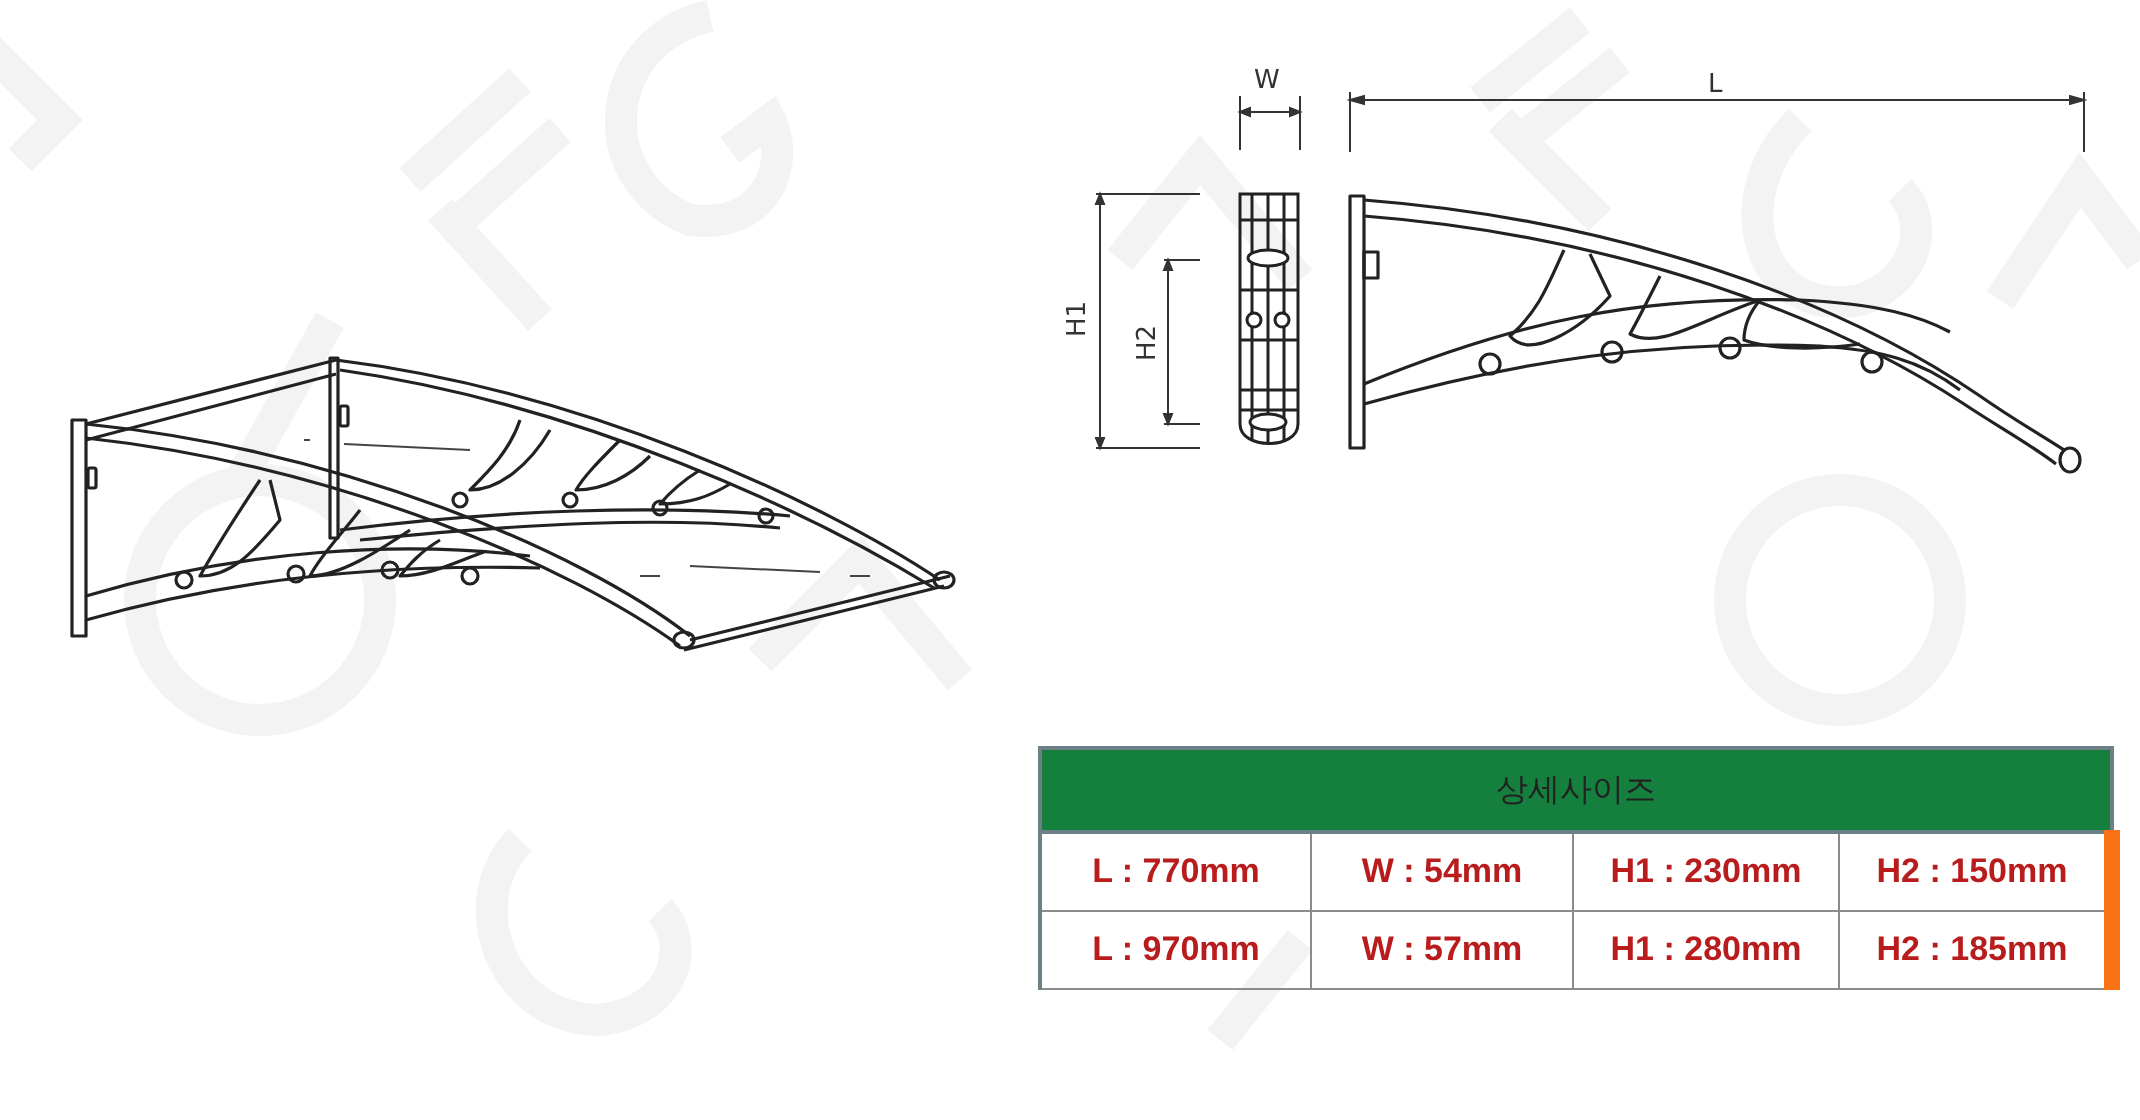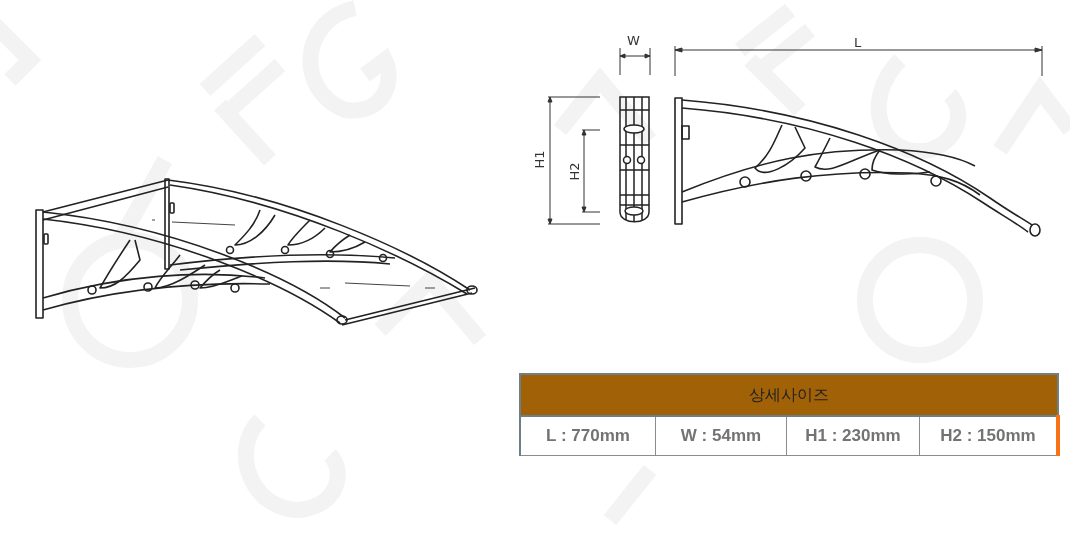--- a/index.html
+++ b/index.html
@@ -2,27 +2,27 @@
 <html><head>
 <meta charset="utf-8">
 <style>
   html, body { margin:0; padding:0; background:#ffffff; }
   body { width:1070px; height:560px; position:relative; overflow:hidden; font-family:"DejaVu Sans", sans-serif; }
   .watermark { position:absolute; left:0; top:0; width:1070px; height:560px; pointer-events:none; }
   .drawing { position:absolute; }
   .dim-label { position:absolute; font-family:"DejaVu Sans", sans-serif; font-size:13px; color:#333; }
   .dim-label.rot { transform:rotate(-90deg); transform-origin:center; }
   .spec-table { position:absolute; left:519px; top:373px; width:541px; border-collapse:collapse; }
-  .spec-table th { background:#a16207; height:38px; border:2px solid #6d8088; border-bottom:2px solid #6d8088;
+  .spec-table th { background:#15803d; height:38px; border:2px solid #6d8088; border-bottom:2px solid #6d8088;
      font-family:"DejaVu Sans", sans-serif; font-weight:normal; font-size:16px; color:#222; }
   .spec-table td { height:36px; border:1.5px solid #8c8c8c; text-align:center;
-     font-family:"Liberation Sans", sans-serif; font-weight:bold; font-size:17px; color:#737373; }
+     font-family:"Liberation Sans", sans-serif; font-weight:bold; font-size:17px; color:#b91c1c; }
   .spec-table tr.last td { border-bottom:2px solid #6d8088; }
   .spec-table td.first { border-left:2px solid #6d8088; }
-  .spec-table td.end { border-right:4px solid #f97316;text-align:center; }
+  .spec-table td.end { border-right:8px solid #f97316;text-align:center; }
 </style>
 </head>
 <body>
 
 <svg class="watermark" viewBox="0 0 1070 560">
   <g fill="none" stroke="#f3f3f3" stroke-width="16">
     <path d="M-10 20 L30 60 L10 80"></path>
     <path d="M205 90 L260 40 M230 110 L280 65 M220 105 L270 160"></path>
     <path d="M355 8 C300 20 295 90 345 110 C385 115 395 80 385 60 L365 75"></path>
     <path d="M165 160 L120 240"></path>
@@ -149,14 +149,20 @@
       <th colspan="4">상세사이즈</th>
     </tr>
   </thead>
   <tbody>
     <tr>
       <td class="first" style="width:132px">L : 770mm</td>
       <td style="width:128px">W : 54mm</td>
       <td style="width:130px">H1 : 230mm</td>
       <td class="end">H2 : 150mm</td>
     </tr>
+    <tr>
+      <td class="first">L : 970mm</td>
+      <td>W : 57mm</td>
+      <td>H1 : 280mm</td>
+      <td class="end">H2 : 185mm</td>
+    </tr>
   </tbody>
 </table>
 
 </body></html>

